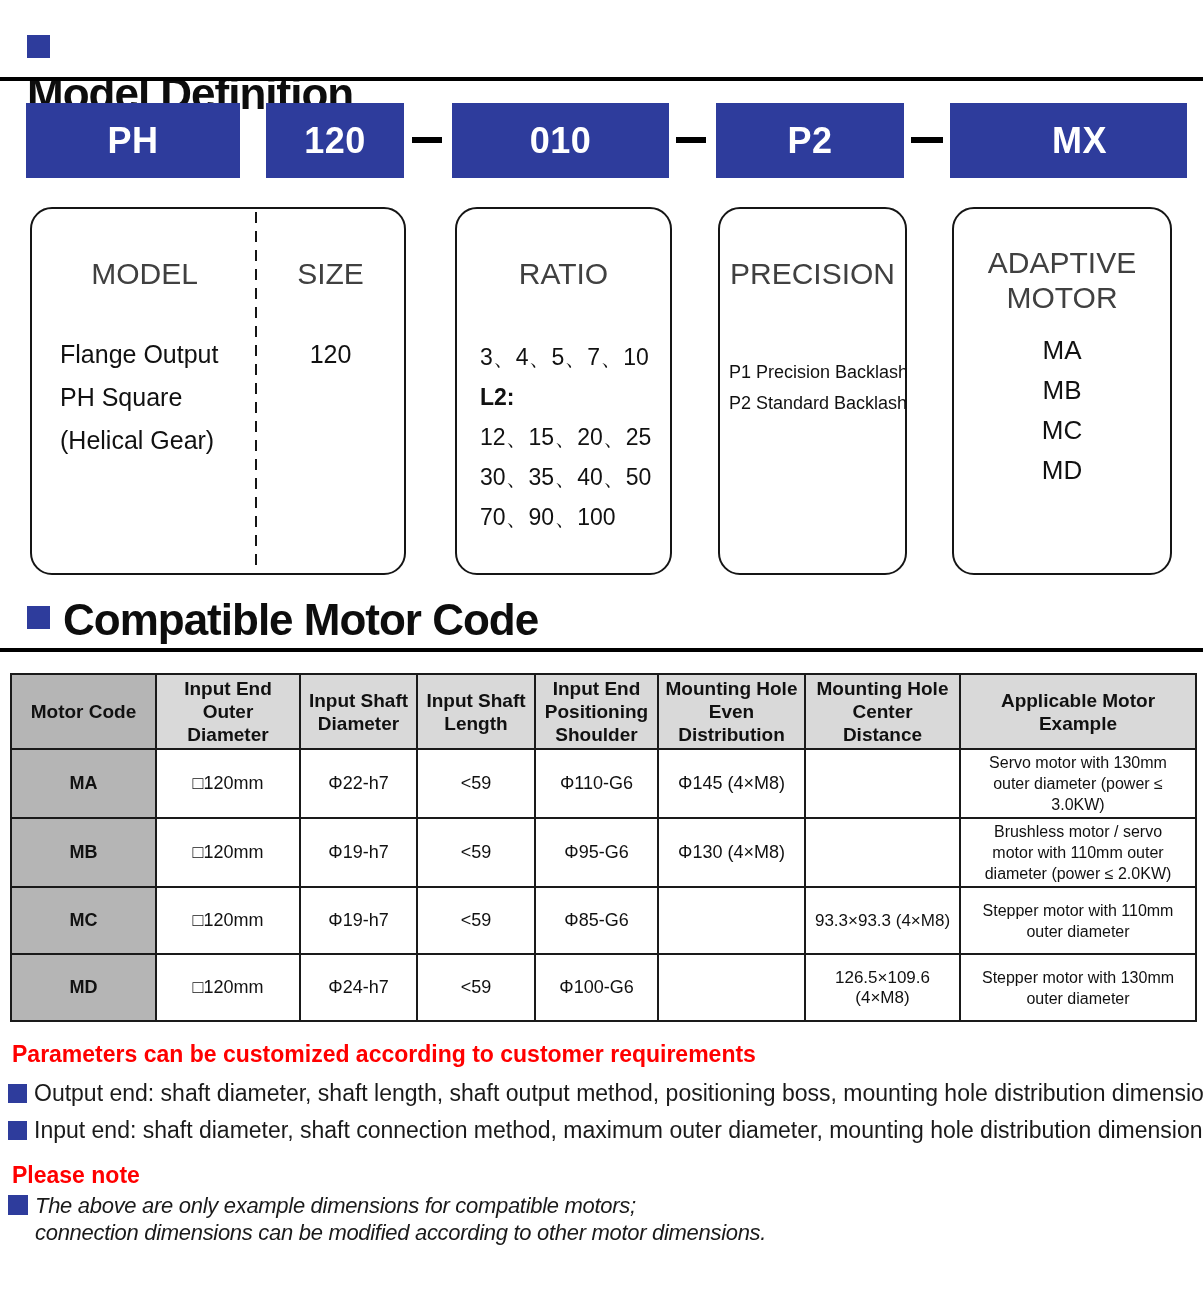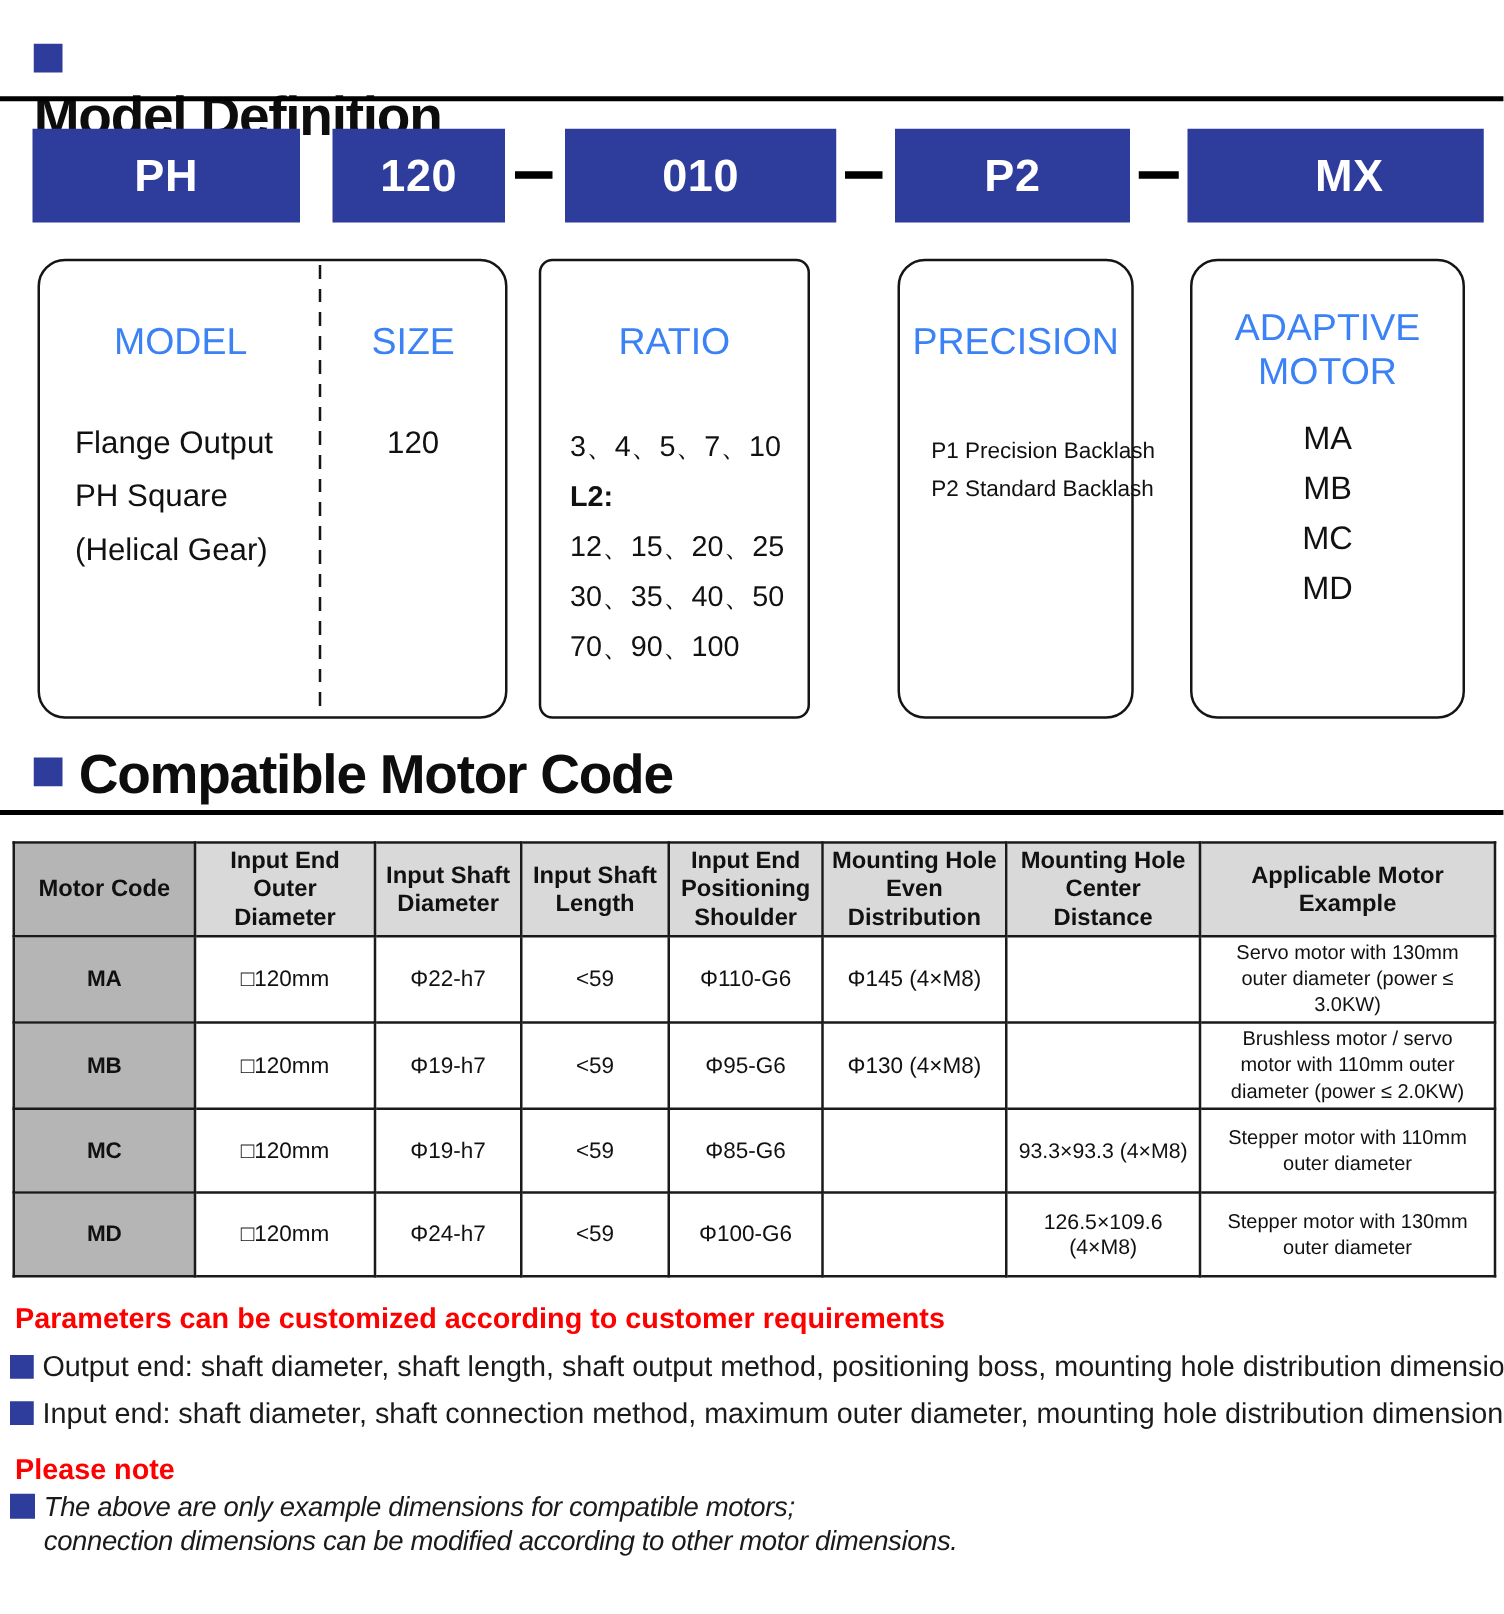--- a/index.html
+++ b/index.html
@@ -30,43 +30,43 @@
   .cb-p2  { left:716px; width:188px; }
   .cb-mx  { left:950px; width:215px;padding-left:22px; }
   .dash { position:absolute; top:137px; height:6px; background:#000; }
   .dash.d1 { left:412px; width:30px; }
   .dash.d2 { left:676px; width:30px; }
   .dash.d3 { left:911px; width:32px; }
 
   
   .dbox { position:absolute; top:207px; height:364px; border:2.5px solid #151515; border-radius:22px; background:#fff; }
   .box-model     { left:30px;  width:372px; }
-  .box-ratio     { left:431px; width:213px;border-radius:11px; }
+  .box-ratio     { left:455px; width:213px; }
   .box-precision { left:718px; width:185px; }
   .box-motor     { left:952px; width:216px; }
 
-  .dbox-heading { position:absolute; top:48px; left:0; width:100%; text-align:center; font-size:30px; color:#3b82f6; }
+  .dbox-heading { position:absolute; top:48px; left:0; width:100%; text-align:center; font-size:30px; color:#404040; }
   .box-motor .dbox-heading { top:36px; line-height:35px; padding:0 20px; width:calc(100% - 40px); }
 
   .model-divider {
     position:absolute; left:223px; top:3px; bottom:3px; width:2px;
     background:repeating-linear-gradient(to bottom,#151515 0 11px,transparent 11px 19px);
   }
   .h-model { width:225px; }
   .h-size  { left:225px; width:147px; }
   .dbox-heading.h-model, .dbox-heading.h-size { position:absolute; }
   .model-lines { position:absolute; left:28px; top:124px; }
   .model-line { height:43px; line-height:43px; font-size:25px; white-space:nowrap; }
   .size-value { position:absolute; left:225px; width:147px; top:124px; height:43px; line-height:43px; text-align:center; font-size:25px; }
 
   .ratio-content { position:absolute; left:23px; top:128px; }
   .ratio-line { height:40px; line-height:40px; font-size:23px; white-space:nowrap; }
   .ratio-label { font-weight:700; }
 
-  .precision-lines { position:absolute; left:9px; top:136px; width:calc(100% - 14px);margin-left:16px; }
+  .precision-lines { position:absolute; left:9px; top:148px; width:calc(100% - 14px); }
   .precision-line { height:31px; line-height:31px; font-size:18px; white-space:nowrap; }
 
   .motor-codes { position:absolute; left:0; top:121px; width:100%; }
   .motor-code-item { height:40px; line-height:40px; text-align:center; font-size:26px; }
 
   
   .motor-table {
     position:absolute; left:10px; top:673px; width:1185px;
     border-collapse:collapse; table-layout:fixed;
   }

